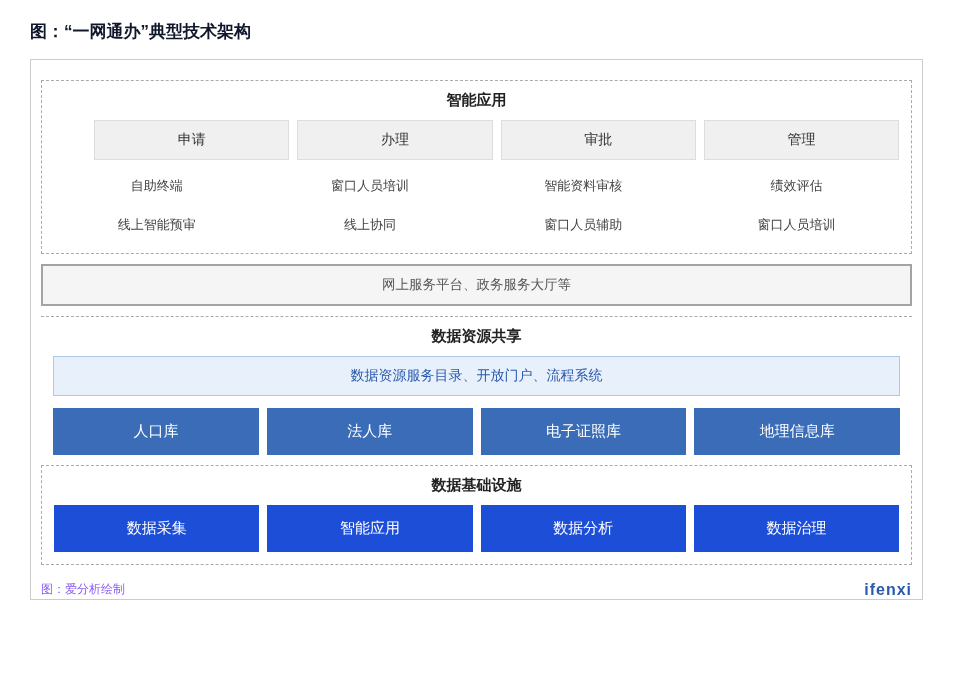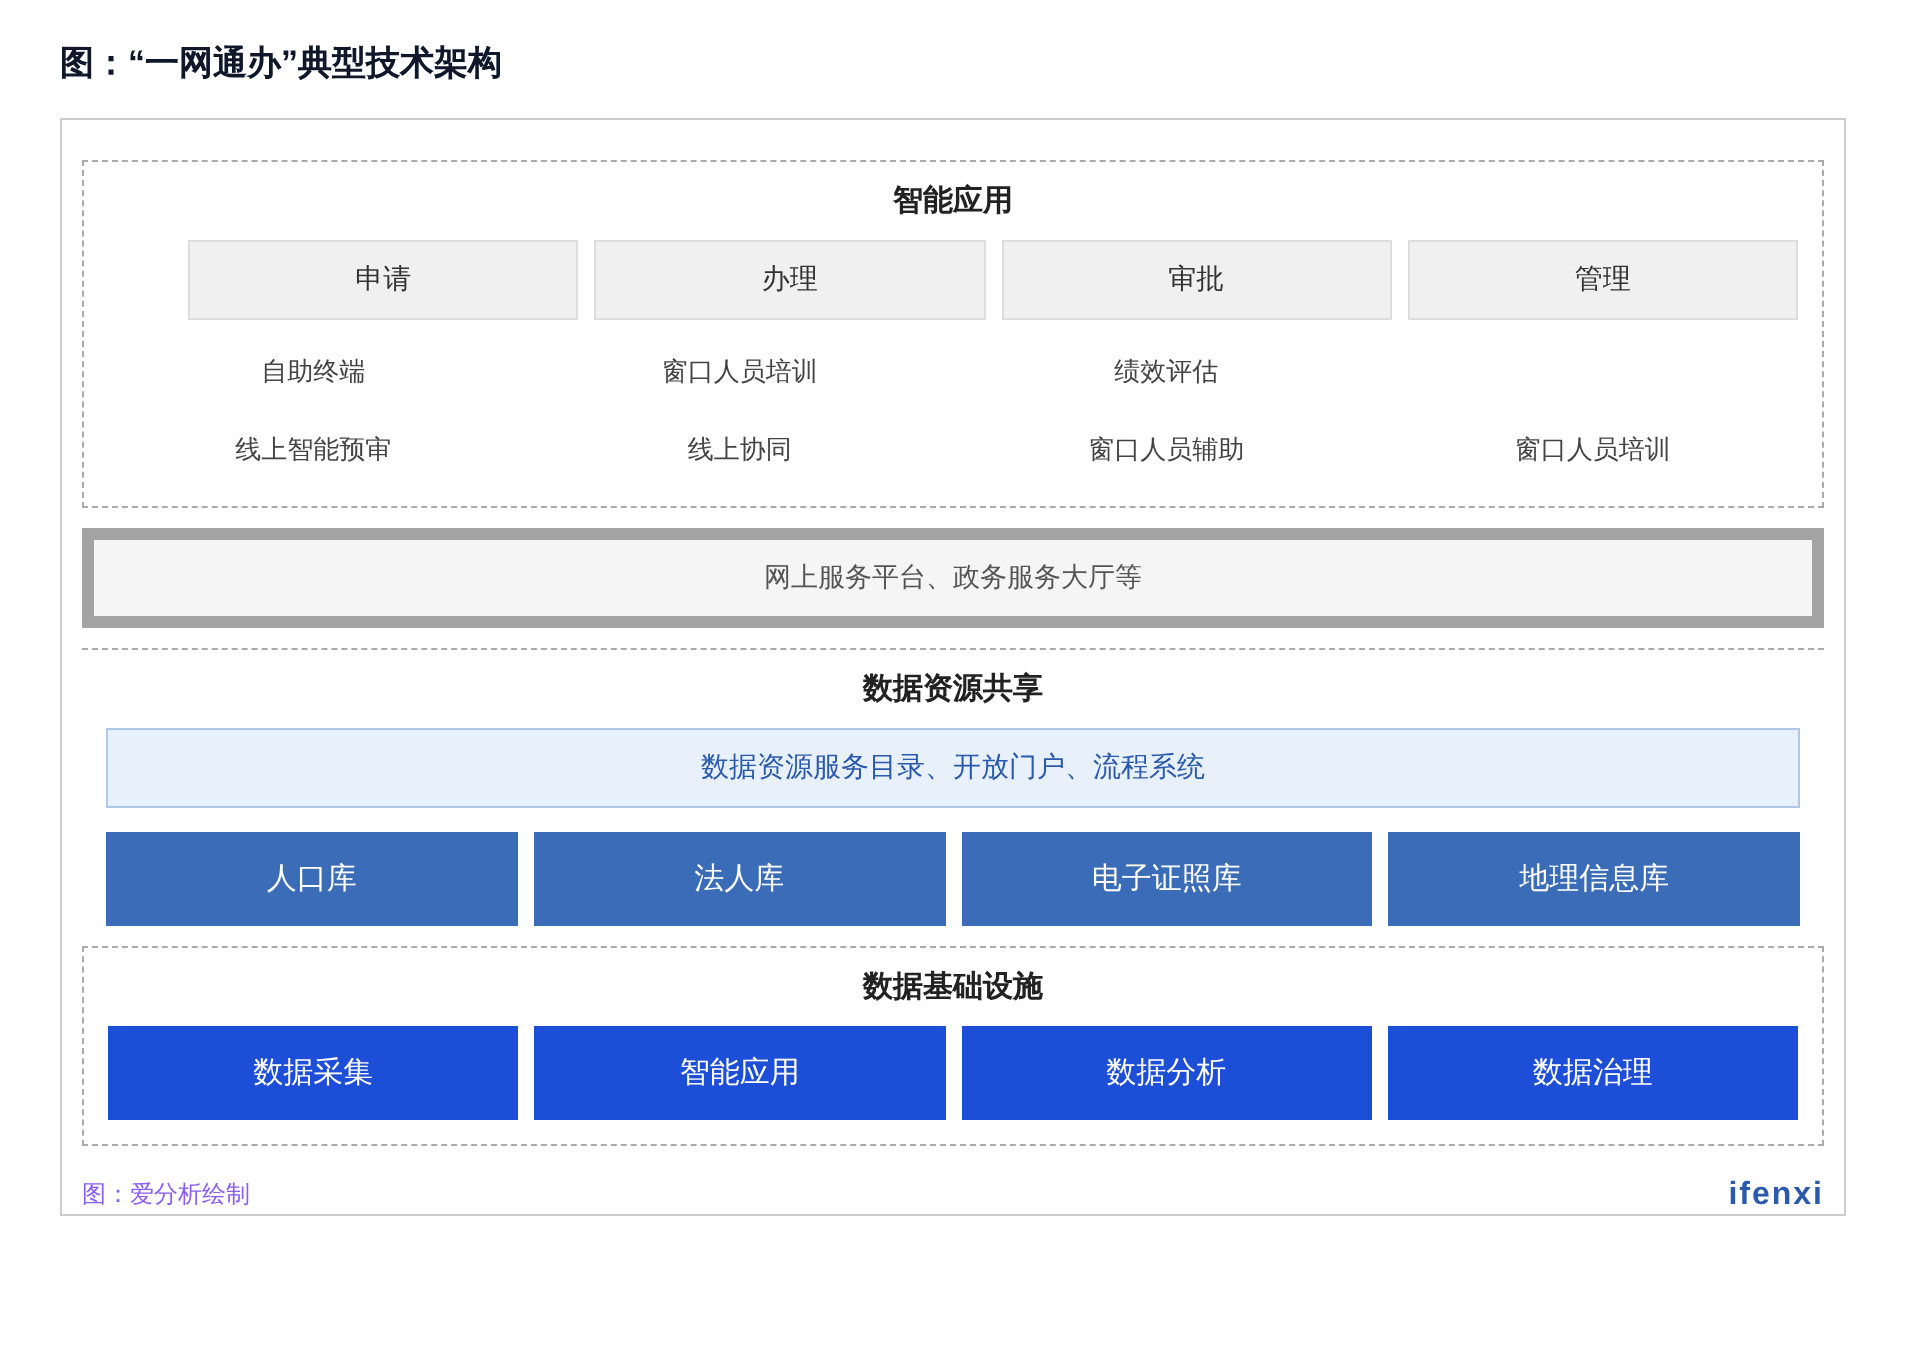--- a/index.html
+++ b/index.html
@@ -61,21 +61,21 @@
     .app-content-cell {
       text-align: center;
       font-size: 13px;
       color: #444;
       line-height: 1.8;
       padding: 4px 2px;
     }
 
     .service-platform-bar {
       background: #f5f5f5;
-      border: 6px solid #a3a3a3;
+      border: 2px solid #a3a3a3;
       text-align: center;
       padding: 10px;
       font-size: 13.5px;
       color: #555;
       margin: 10px 10px;
     }
 
     
     .section-数据资源共享 {
       border-top: 1px dashed #aaa;
@@ -171,20 +171,21 @@
     <div class="app-grid">
       <div class="app-header-cell">申请</div>
       <div class="app-header-cell">办理</div>
       <div class="app-header-cell">审批</div>
       <div class="app-header-cell">管理</div>
     </div>
 
     <div class="app-content-row">
       <div class="app-content-cell">自助终端</div>
       <div class="app-content-cell">窗口人员培训</div>
+      <div class="app-content-cell">智能资料审核</div>
       <div class="app-content-cell">绩效评估</div>
     </div>
 
     <div class="app-content-row">
       <div class="app-content-cell">线上智能预审</div>
       <div class="app-content-cell">线上协同</div>
       <div class="app-content-cell">窗口人员辅助</div>
       <div class="app-content-cell">窗口人员培训</div>
     </div>
   </div>

